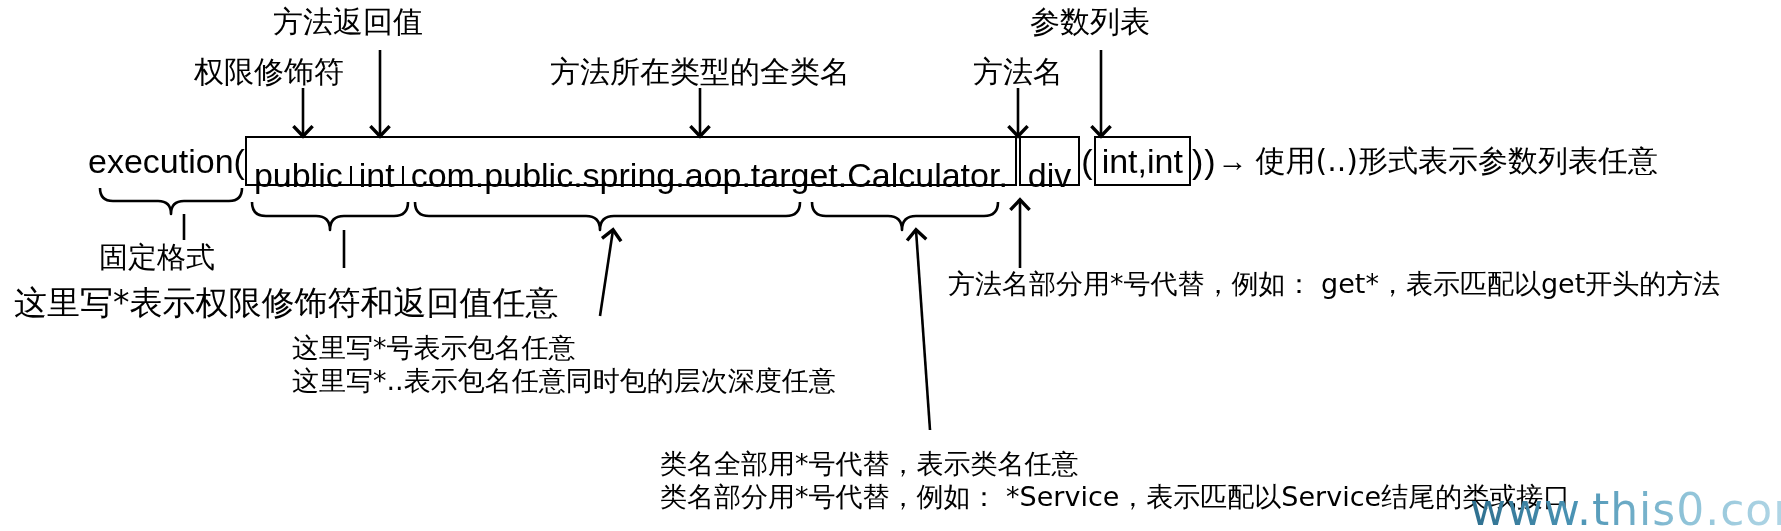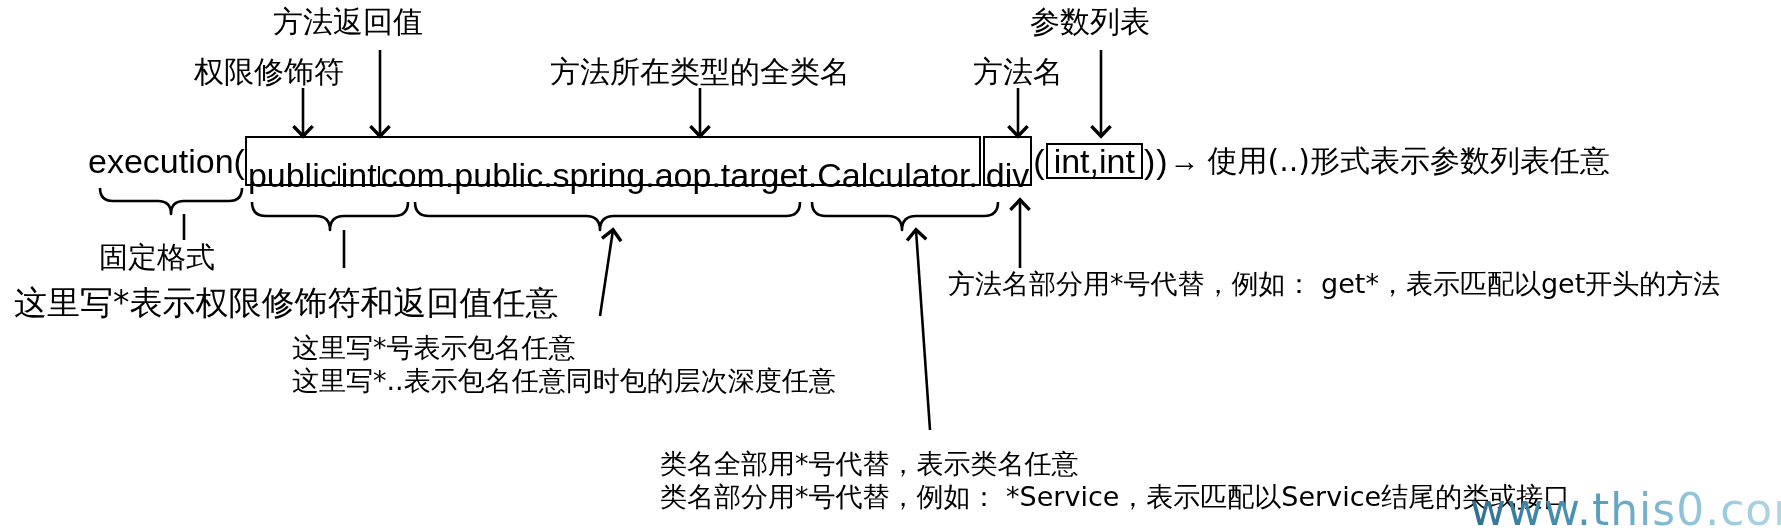--- a/index.html
+++ b/index.html
@@ -17,24 +17,24 @@
 
   
   #expr{
     position:absolute;left:88px;top:136px;height:50px;
     display:flex;align-items:center;font-size:34px;white-space:nowrap;
   }
   #expr .plain{padding:0 0px;}
   .boxes{display:flex;align-items:stretch;height:50px;
          border:2px solid #000;box-sizing:border-box;}
   .cell{display:flex;align-items:center;justify-content:center;
-        padding:0 1px;box-sizing:border-box;border-right:2px solid #000;margin-top:28px;}
+        padding:0 7px;box-sizing:border-box;border-right:2px solid #000;margin-top:28px;}
   .cell:last-child{border-right:none;}
   .paren{display:flex;align-items:center;padding:0 1px;}
-  .argbox{display:flex;align-items:center;height:36px;
+  .argbox{display:flex;align-items:center;height:50px;
           border:2px solid #000;box-sizing:border-box;padding:0 6px;}
   .tail{display:flex;align-items:center;}
 
   
   .note{font-size:27px;}
   .note div{white-space:nowrap;}
 
   
   #watermark{
     position:absolute;left:1454px;top:484px;font-size:44px;

